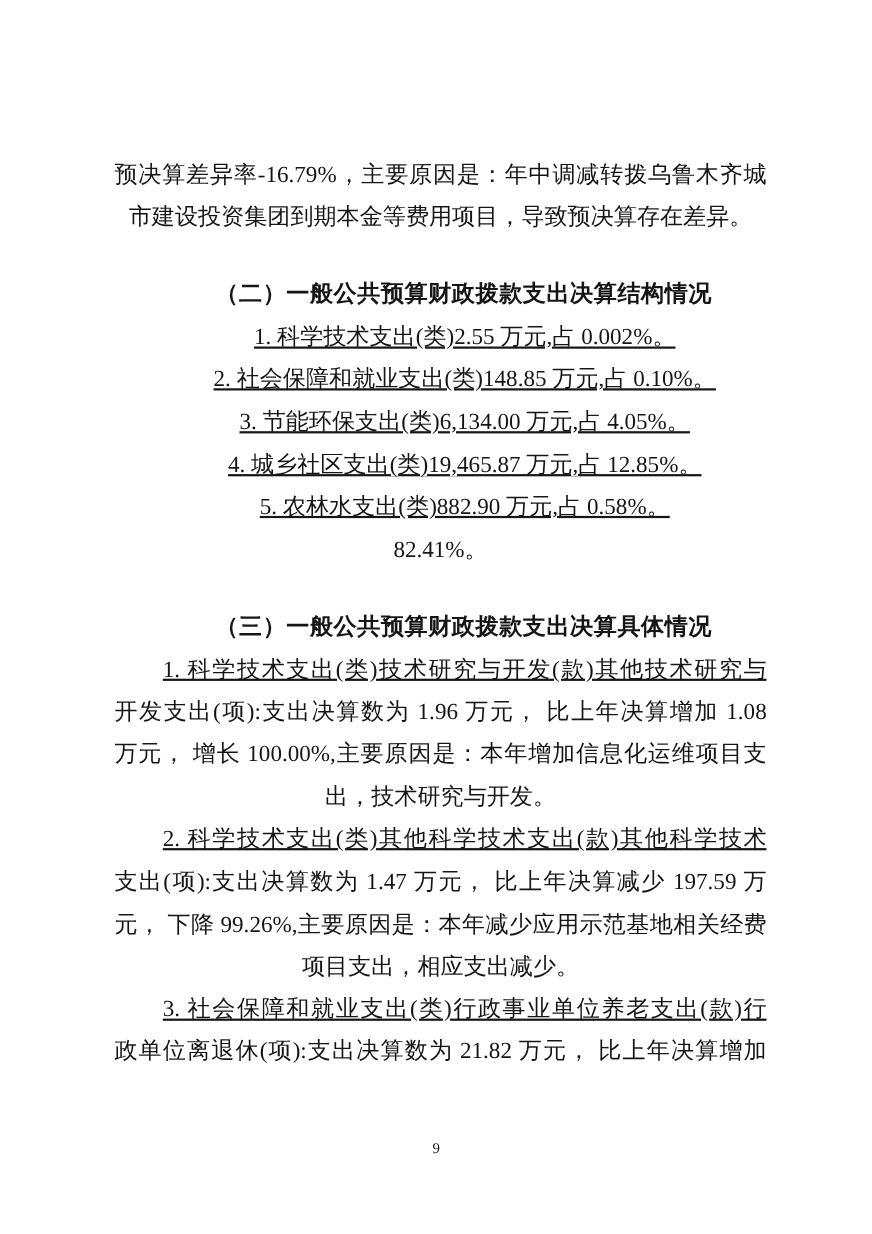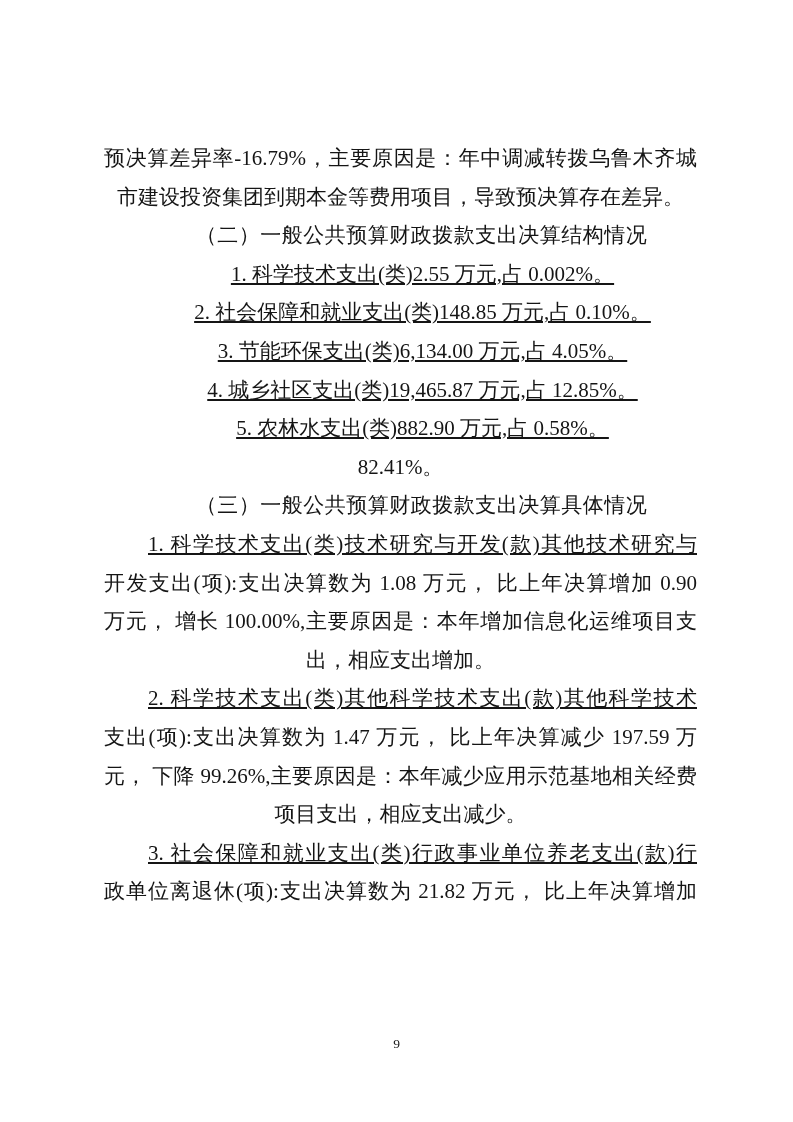--- a/index.html
+++ b/index.html
@@ -28,23 +28,24 @@
   }
   .fill {
     text-align: justify;
     text-align-last: justify;
   }
   .indent {
     padding-left: 44px;
     text-decoration: underline;
   }
   .heading {
-    font-weight: 400;
+    font-weight: 700;
     padding-left: 42px;
     letter-spacing: 0.5px;
+    margin-top: 32px;
   }
   .page-number {
     position: absolute;
     left: 0;
     right: 0;
     top: 1036px;
     text-align: center;
     font-size: 13.5px;
     color: #151515;
   }
@@ -57,23 +58,23 @@
   <div class="line">市建设投资集团到期本金等费用项目，导致预决算存在差异。</div>
   <div class="line heading">（二）一般公共预算财政拨款支出决算结构情况</div>
   <div class="line indent">1. 科学技术支出(类)2.55 万元,占 0.002%。</div>
   <div class="line indent">2. 社会保障和就业支出(类)148.85 万元,占 0.10%。</div>
   <div class="line indent">3. 节能环保支出(类)6,134.00 万元,占 4.05%。</div>
   <div class="line indent">4. 城乡社区支出(类)19,465.87 万元,占 12.85%。</div>
   <div class="line indent">5. 农林水支出(类)882.90 万元,占 0.58%。</div>
   <div class="line">82.41%。</div>
   <div class="line heading">（三）一般公共预算财政拨款支出决算具体情况</div>
   <div class="line indent fill">1. 科学技术支出(类)技术研究与开发(款)其他技术研究与</div>
-  <div class="line fill">开发支出(项):支出决算数为 1.08 万元， 比上年决算增加 0.90</div>
+  <div class="line fill">开发支出(项):支出决算数为 1.96 万元， 比上年决算增加 1.08</div>
   <div class="line fill">万元， 增长 100.00%,主要原因是：本年增加信息化运维项目支</div>
-  <div class="line">出，相应支出增加。</div>
+  <div class="line">出，技术研究与开发。</div>
   <div class="line indent fill">2. 科学技术支出(类)其他科学技术支出(款)其他科学技术</div>
   <div class="line fill">支出(项):支出决算数为 1.47 万元， 比上年决算减少 197.59 万</div>
   <div class="line fill">元， 下降 99.26%,主要原因是：本年减少应用示范基地相关经费</div>
   <div class="line">项目支出，相应支出减少。</div>
   <div class="line indent fill">3. 社会保障和就业支出(类)行政事业单位养老支出(款)行</div>
   <div class="line fill">政单位离退休(项):支出决算数为 21.82 万元， 比上年决算增加</div>
 </div>
 
 <div class="page-number">9</div>
 

